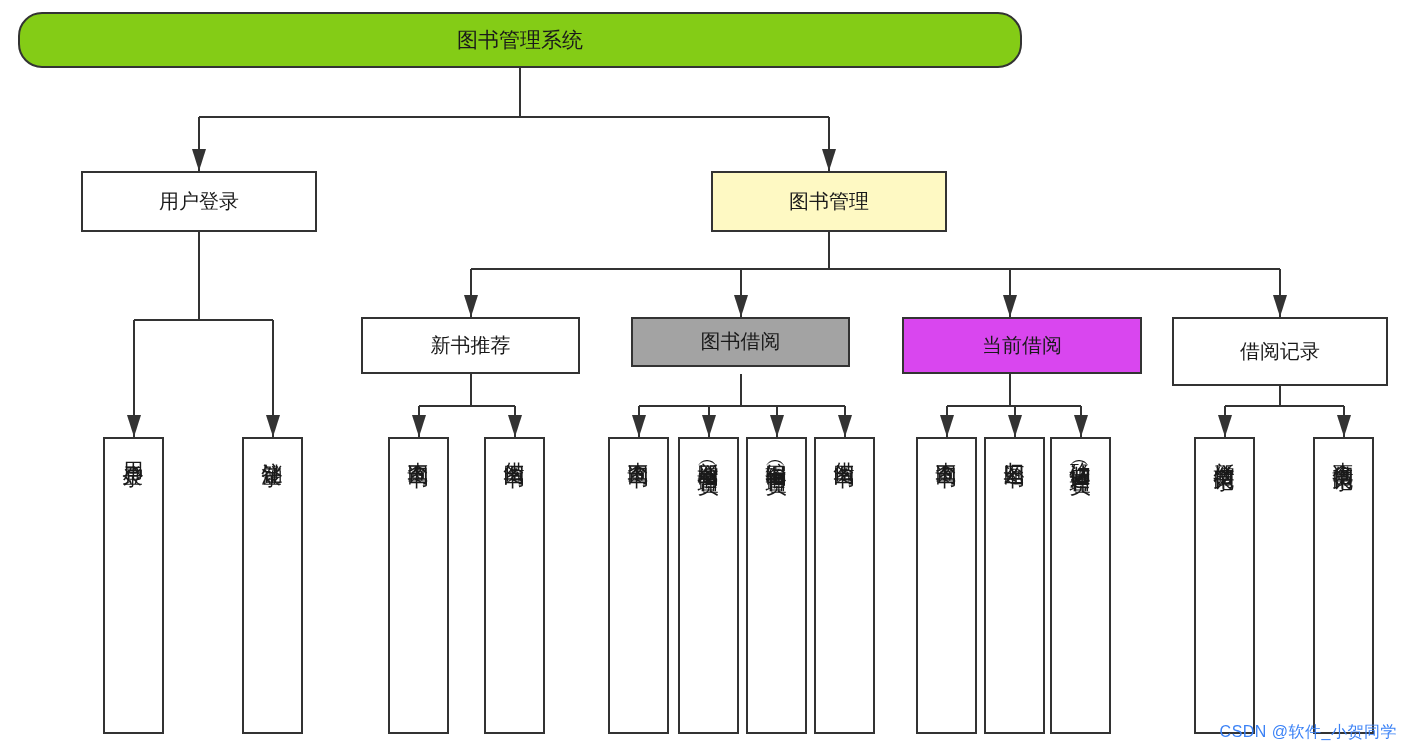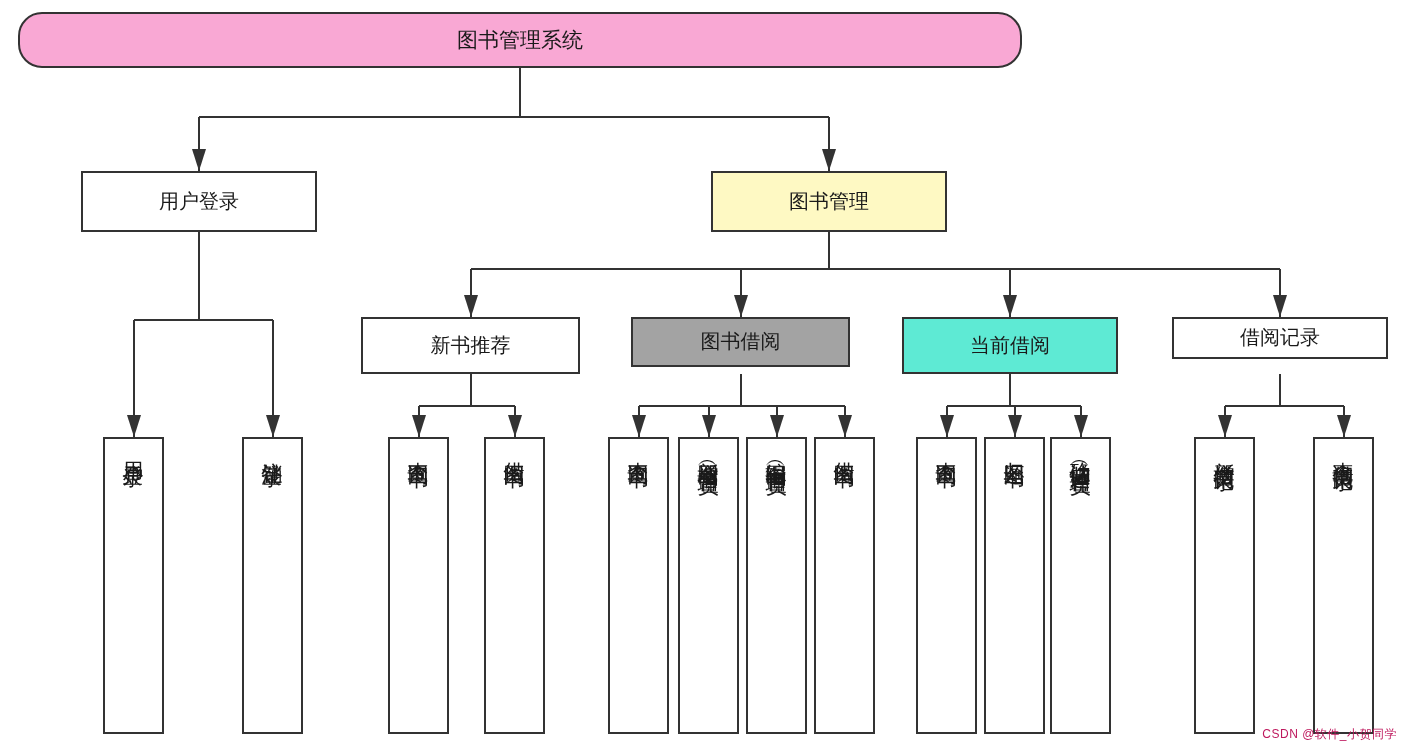--- a/index.html
+++ b/index.html
@@ -58,22 +58,22 @@
   .leaf {
     align-items: flex-start;
     justify-content: center;
     padding-top: 6px;
   }
   #watermark {
     position: absolute;
     right: 8px;
     bottom: 4px;
     font-family: "Liberation Sans", "DejaVu Sans", sans-serif;
-    font-size: 12px;
-    color: #be185d;
+    font-size: 16px;
+    color: #3b82f6;
     letter-spacing: 0.5px;
     white-space: nowrap;
     pointer-events: none;
   }
 </style>
 </head>
 <body>
 
 <div id="diagram-root">
 
@@ -126,39 +126,39 @@
       <path d="M 1074 415 L 1081 437 L 1088 415 Z" fill="#333333"></path>
       <line x1="1280" y1="374" x2="1280" y2="406" stroke="#333333" stroke-width="2.5" shape-rendering="crispEdges"></line>
       <line x1="1225" y1="406" x2="1344" y2="406" stroke="#333333" stroke-width="2.5" shape-rendering="crispEdges"></line>
       <line x1="1225" y1="406" x2="1225" y2="437" stroke="#333333" stroke-width="2.5" shape-rendering="crispEdges"></line>
       <path d="M 1218 415 L 1225 437 L 1232 415 Z" fill="#333333"></path>
       <line x1="1344" y1="406" x2="1344" y2="437" stroke="#333333" stroke-width="2.5" shape-rendering="crispEdges"></line>
       <path d="M 1337 415 L 1344 437 L 1351 415 Z" fill="#333333"></path>
     </svg>
 
   <div id="node-layer">
-      <div class="node-box level-0" style="left: 18px; top: 12px; width: 1004px; height: 56px; border-color: rgb(51, 51, 51); background: #f9a8d4; border-radius: 24px;">
+      <div class="node-box level-0" style="left: 18px; top: 12px; width: 1004px; height: 56px; border-color: rgb(51, 51, 51); background: #84cc16; border-radius: 24px;">
         <span class="node-label">图书管理系统</span>
       </div>
       <div class="node-box level-1" style="left: 81px; top: 171px; width: 236px; height: 61px; border-color: rgb(51, 51, 51); background: rgb(255, 255, 255);">
         <span class="node-label">用户登录</span>
       </div>
       <div class="node-box level-1" style="left: 711px; top: 171px; width: 236px; height: 61px; border-color: rgb(51, 51, 51); background: #fef9c3;">
         <span class="node-label">图书管理</span>
       </div>
       <div class="node-box level-2" style="left: 361px; top: 317px; width: 219px; height: 57px; border-color: rgb(51, 51, 51); background: rgb(255, 255, 255);">
         <span class="node-label">新书推荐</span>
       </div>
       <div class="node-box level-2" style="left: 631px; top: 317px; width: 219px; height: 50px; border-color: rgb(51, 51, 51); background: #a3a3a3;">
         <span class="node-label">图书借阅</span>
       </div>
-      <div class="node-box level-2" style="left: 902px; top: 317px; width: 216px; height: 57px; border-color: rgb(51, 51, 51); background: #5eead4;">
+      <div class="node-box level-2" style="left: 902px; top: 317px; width: 240px; height: 57px; border-color: rgb(51, 51, 51); background: #d946ef;">
         <span class="node-label">当前借阅</span>
       </div>
-      <div class="node-box level-2" style="left: 1172px; top: 317px; width: 216px; height: 42px; border-color: rgb(51, 51, 51); background: rgb(255, 255, 255);">
+      <div class="node-box level-2" style="left: 1172px; top: 317px; width: 216px; height: 69px; border-color: rgb(51, 51, 51); background: rgb(255, 255, 255);">
         <span class="node-label">借阅记录</span>
       </div>
       <div class="node-box level-3 leaf" style="left: 103px; top: 437px; width: 61px; height: 297px; border-color: rgb(51, 51, 51); background: rgb(255, 255, 255);">
         <span class="node-label">用户登录</span>
       </div>
       <div class="node-box level-3 leaf" style="left: 242px; top: 437px; width: 61px; height: 297px; border-color: rgb(51, 51, 51); background: rgb(255, 255, 255);">
         <span class="node-label">注销登录</span>
       </div>
       <div class="node-box level-3 leaf" style="left: 388px; top: 437px; width: 61px; height: 297px; border-color: rgb(51, 51, 51); background: rgb(255, 255, 255);">
         <span class="node-label">查询图书</span>

